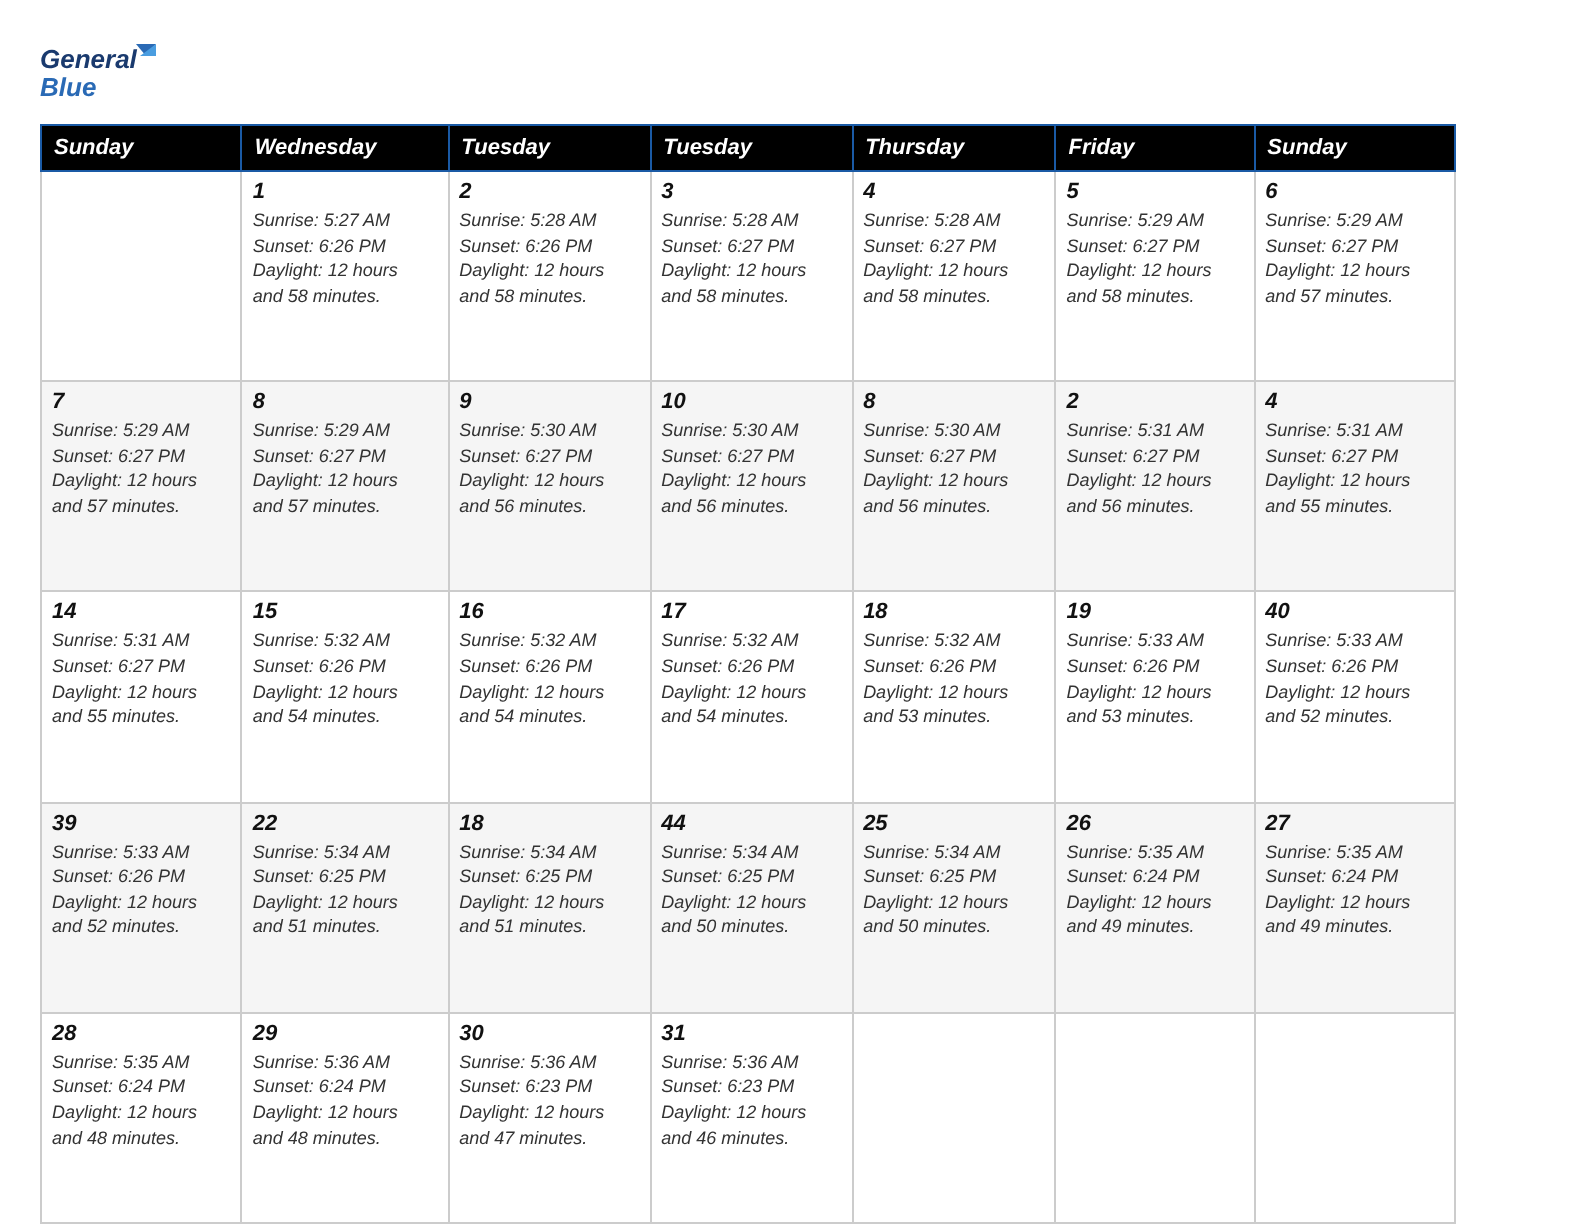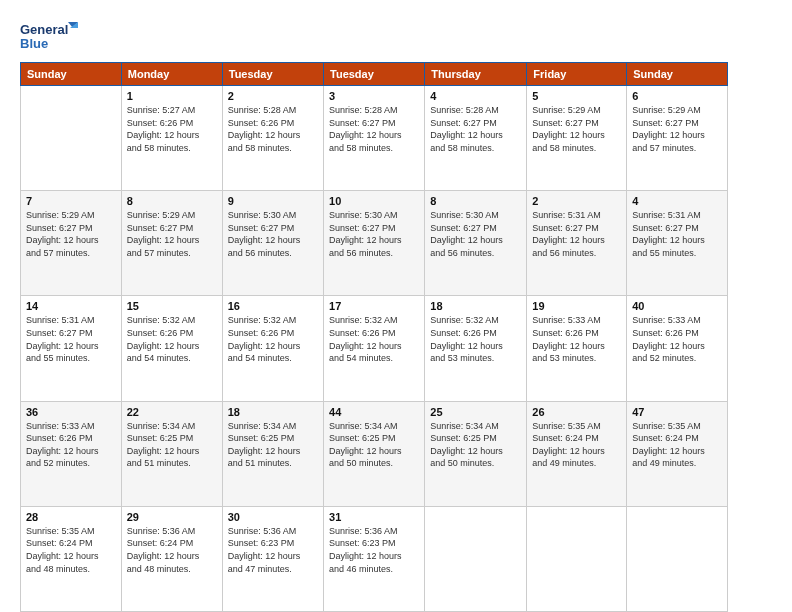--- a/index.html
+++ b/index.html
@@ -9,20 +9,21 @@
       font-family: Arial, sans-serif;
       background: #fff;
       overflow: hidden;
     }
     .page {
       width: 748px;
       height: 612px;
       padding: 18px 20px 0 20px;
       display: flex;
       flex-direction: column;
+      font-style: italic;
     }
     .header {
       display: flex;
       justify-content: space-between;
       align-items: flex-start;
       margin-bottom: 8px;
     }
     .logo {
       display: flex;
       align-items: center;
@@ -42,21 +43,21 @@
       color: #333;
       margin-top: 2px;
     }
     .calendar-table {
       width: 100%;
       border-collapse: collapse;
       flex: 1;
       font-size: 9.5px;
     }
     .calendar-table thead tr th {
-      background-color: #c2410c;
+      background-color: #000000;
       color: #fff;
       font-size: 11px;
       font-weight: bold;
       padding: 5px 6px;
       text-align: left;
       border: 1px solid #1a5aa5;
     }
     .calendar-table tbody tr td {
       vertical-align: top;
       padding: 4px 5px;
@@ -104,21 +105,21 @@
     <div class="title-block">
       <div class="main-title"></div>
       <div class="subtitle"></div>
     </div>
   </div>
 
   <table class="calendar-table">
     <thead>
       <tr>
       <th>Sunday</th>
-          <th>Monday</th>
+          <th>Wednesday</th>
           <th>Tuesday</th>
           <th>Tuesday</th>
           <th>Thursday</th>
           <th>Friday</th>
           <th>Sunday</th>
         </tr>
     </thead>
     <tbody id="calendar-body">
     <tr>
           <td class="empty-cell"></td>
@@ -262,21 +263,21 @@
           <td>
             <span class="day-num">40</span>
             <div class="day-info" style="white-space: pre-line;">Sunrise: 5:33 AM
 Sunset: 6:26 PM
 Daylight: 12 hours
 and 52 minutes.</div>
           </td>
         </tr>
         <tr>
           <td>
-            <span class="day-num">36</span>
+            <span class="day-num">39</span>
             <div class="day-info" style="white-space: pre-line;">Sunrise: 5:33 AM
 Sunset: 6:26 PM
 Daylight: 12 hours
 and 52 minutes.</div>
           </td>
           <td>
             <span class="day-num">22</span>
             <div class="day-info" style="white-space: pre-line;">Sunrise: 5:34 AM
 Sunset: 6:25 PM
 Daylight: 12 hours
@@ -304,21 +305,21 @@
 and 50 minutes.</div>
           </td>
           <td>
             <span class="day-num">26</span>
             <div class="day-info" style="white-space: pre-line;">Sunrise: 5:35 AM
 Sunset: 6:24 PM
 Daylight: 12 hours
 and 49 minutes.</div>
           </td>
           <td>
-            <span class="day-num">47</span>
+            <span class="day-num">27</span>
             <div class="day-info" style="white-space: pre-line;">Sunrise: 5:35 AM
 Sunset: 6:24 PM
 Daylight: 12 hours
 and 49 minutes.</div>
           </td>
         </tr>
         <tr>
           <td>
             <span class="day-num">28</span>
             <div class="day-info" style="white-space: pre-line;">Sunrise: 5:35 AM

